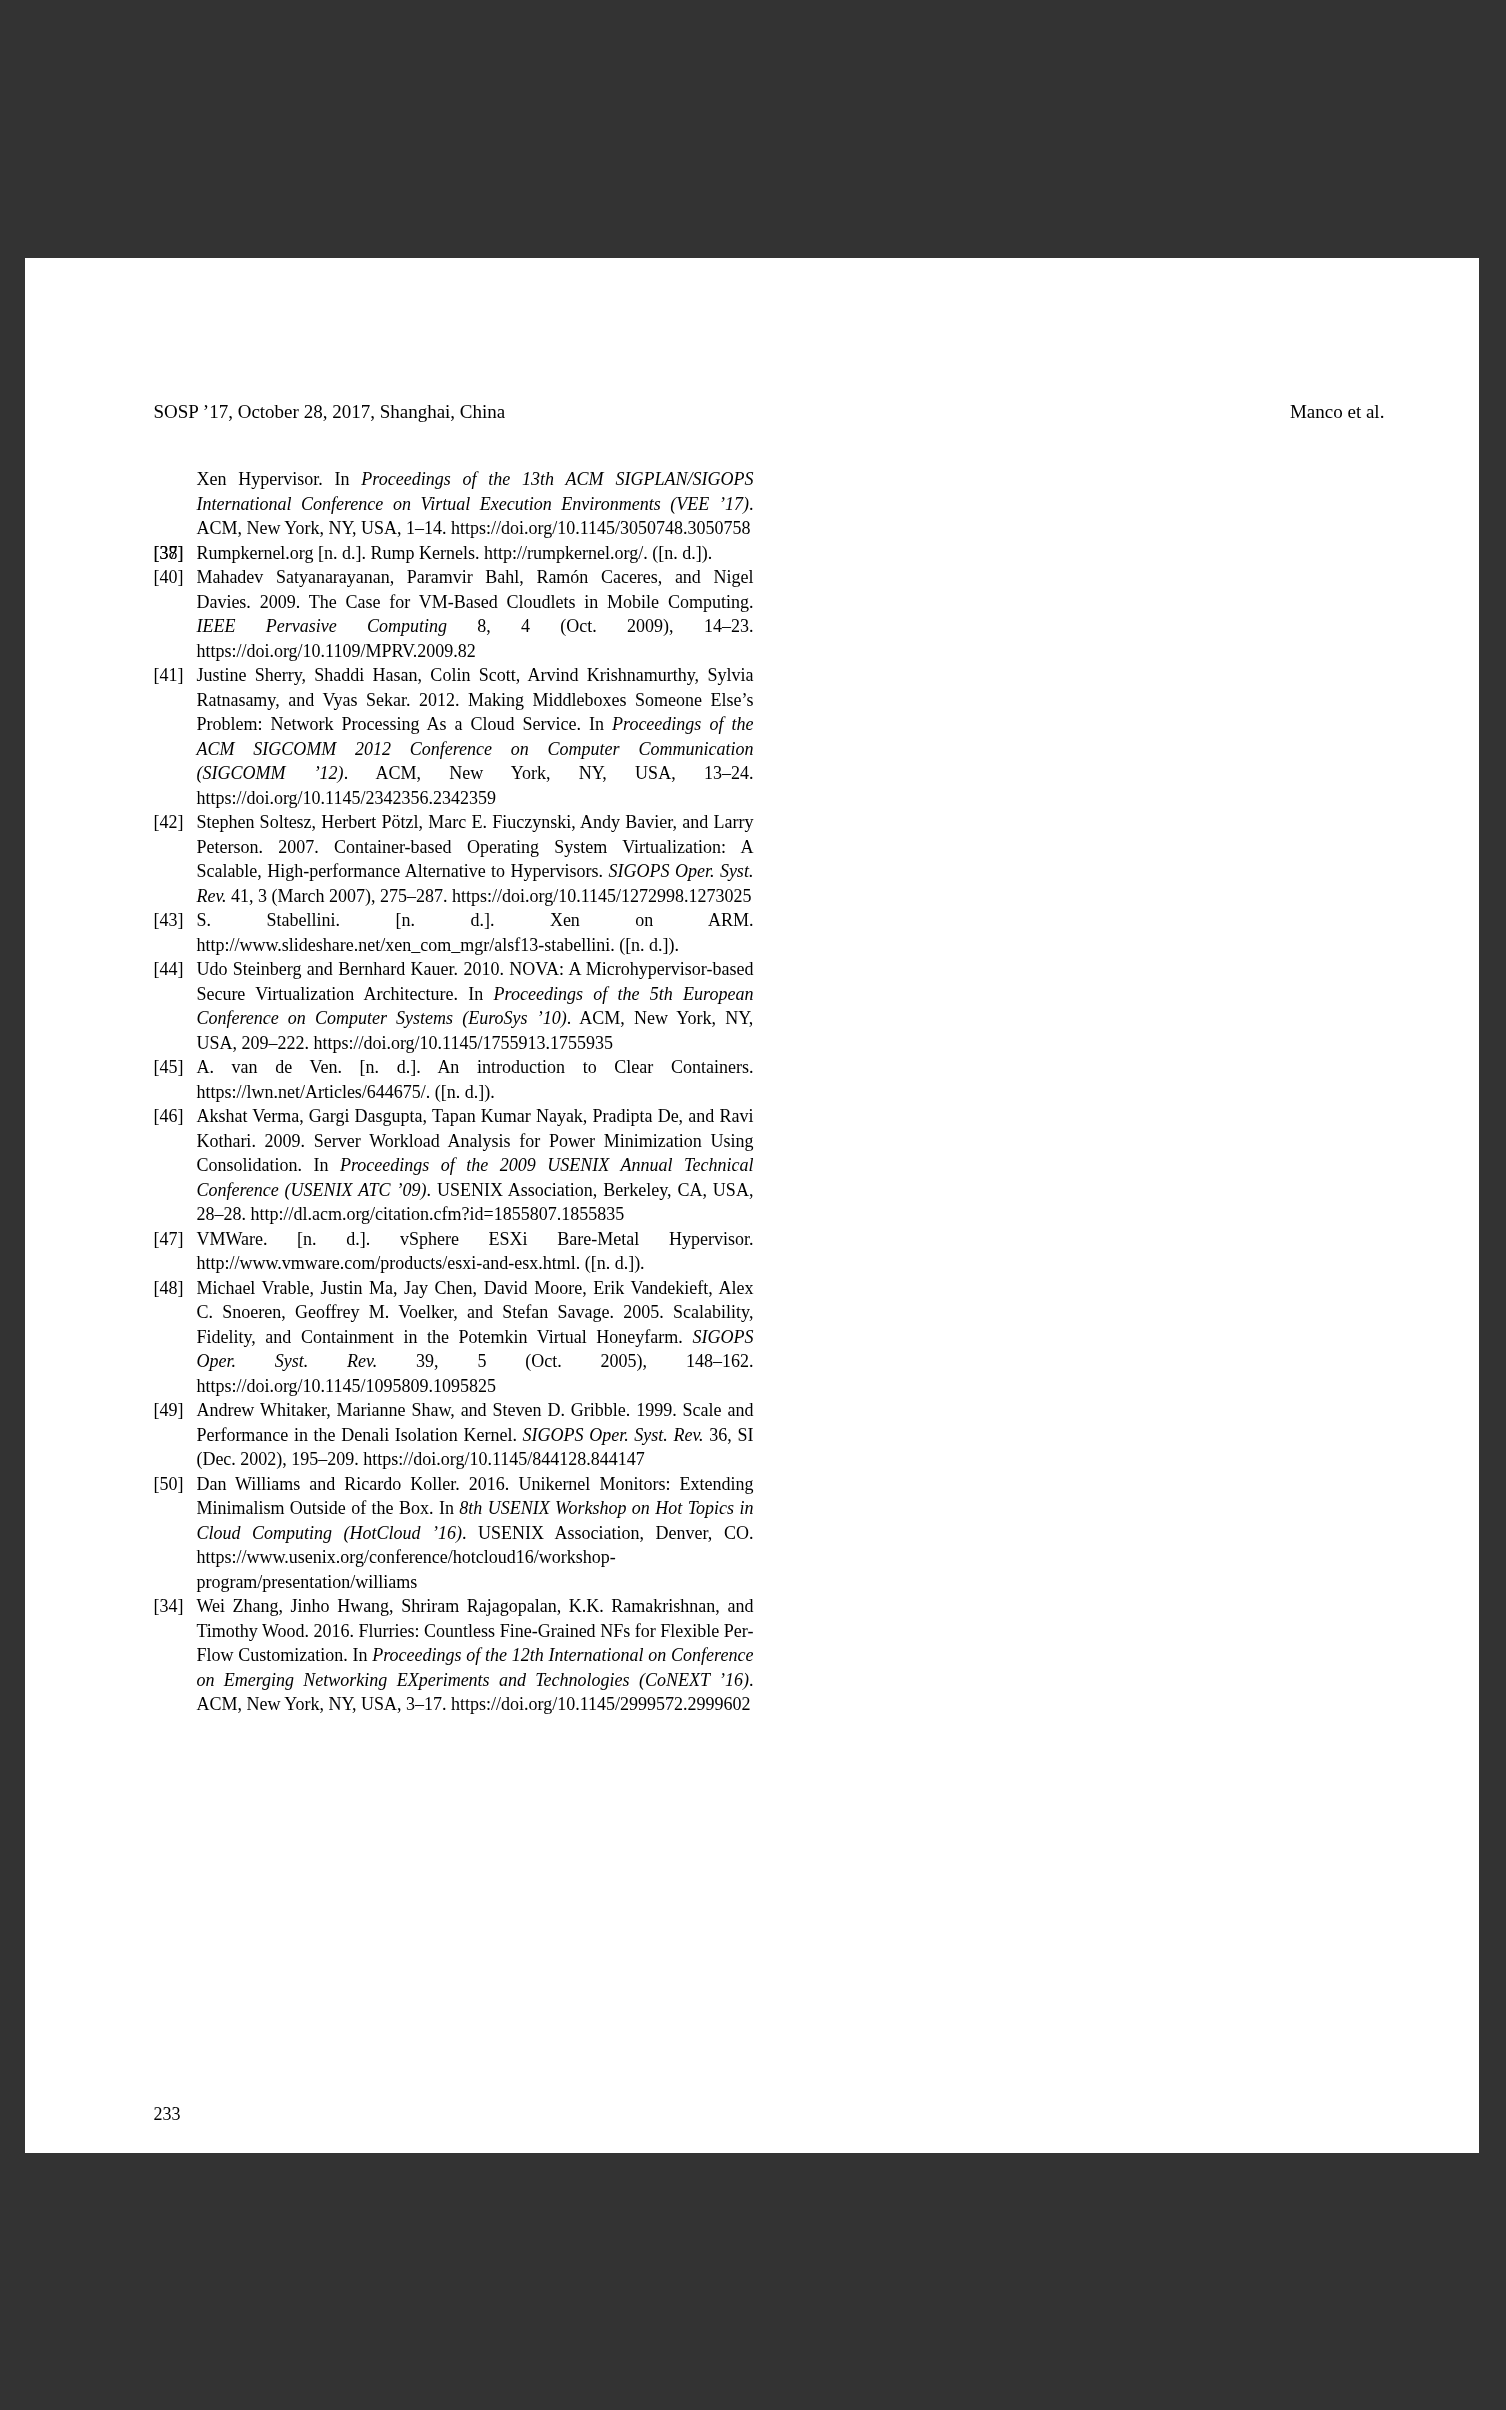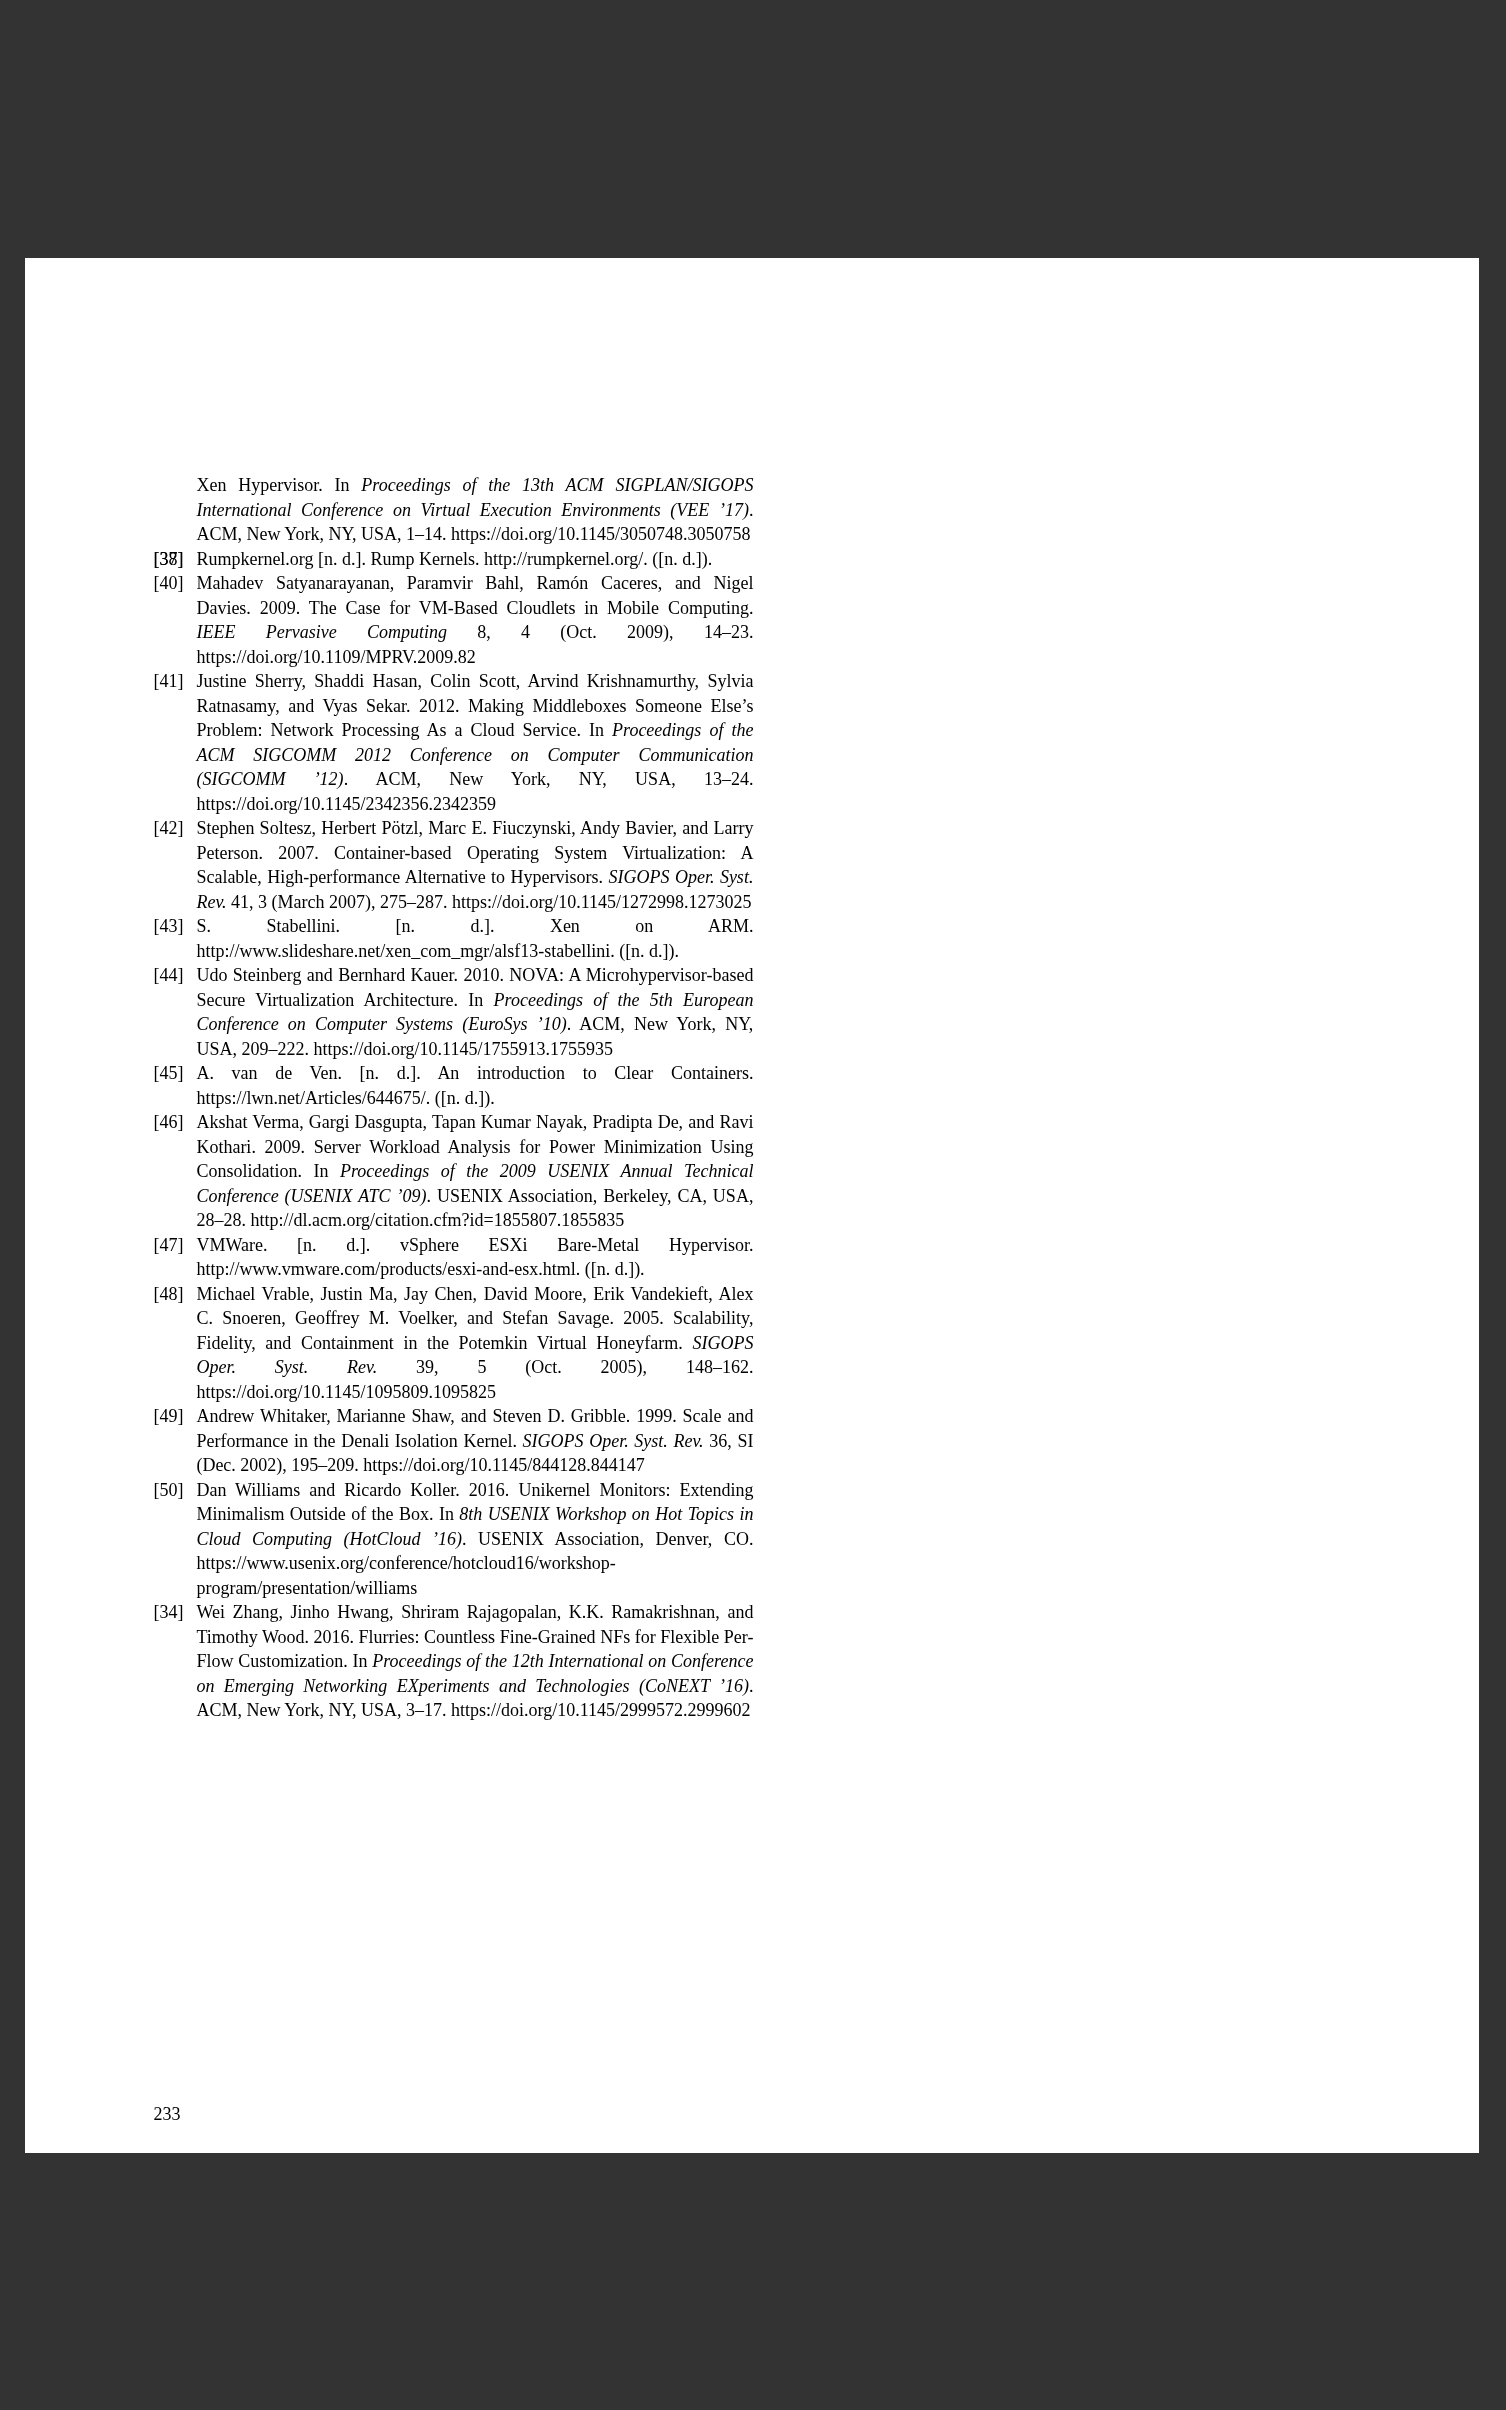--- a/index.html
+++ b/index.html
@@ -37,21 +37,20 @@
   }
   .refs-column {
     position: absolute;
     top: 209px;
     left: 128px;
     width: 600px;
     font-size: 18px;
     line-height: 24.5px;
     text-align: justify;
     color: #000000;
-    margin-top: 6px;
   }
   .ref-entry {
     position: relative;
     padding-left: 43px;
   }
   .ref-label {
     position: absolute;
     left: 0;
     top: 0;
   }
@@ -66,20 +65,24 @@
     text-align: left;
     font-size: 18px;
     line-height: 24.5px;
   }
 </style>
 </head>
 <body>
 
 <div class="viewport">
   <div class="paper-page">
+    <div class="page-header">
+      <span class="header-left">SOSP ’17, October 28, 2017, Shanghai, China</span>
+      <span class="header-right">Manco et al.</span>
+    </div>
     <div class="refs-column">
   <div class="ref-entry">
     <span class="ref-label"></span>
     <span class="ref-text"><span>Xen Hypervisor. In </span><em>Proceedings of the 13th ACM SIGPLAN/SIGOPS International Conference on Virtual Execution Environments (VEE ’17)</em><span>. ACM, New York, NY, USA, 1–14. https://doi.org/10.1145/3050748.3050758</span></span>
   </div>
 
   <div class="ref-entry">
     <span class="ref-label">[37]</span>
   </div>
 

